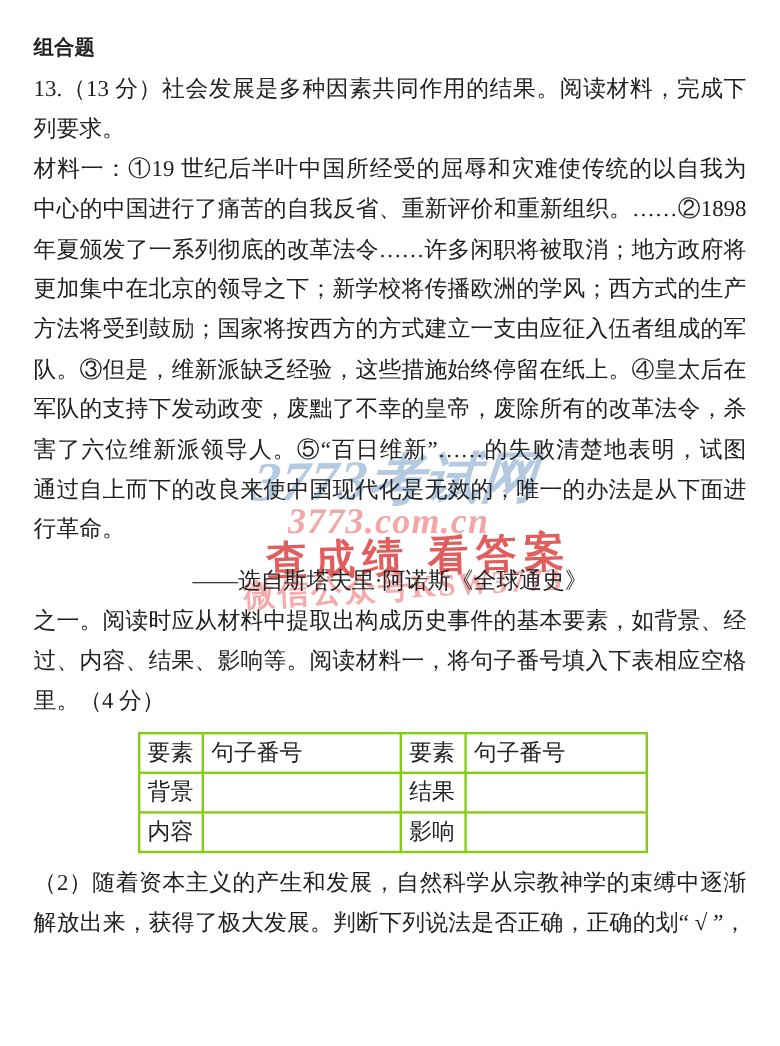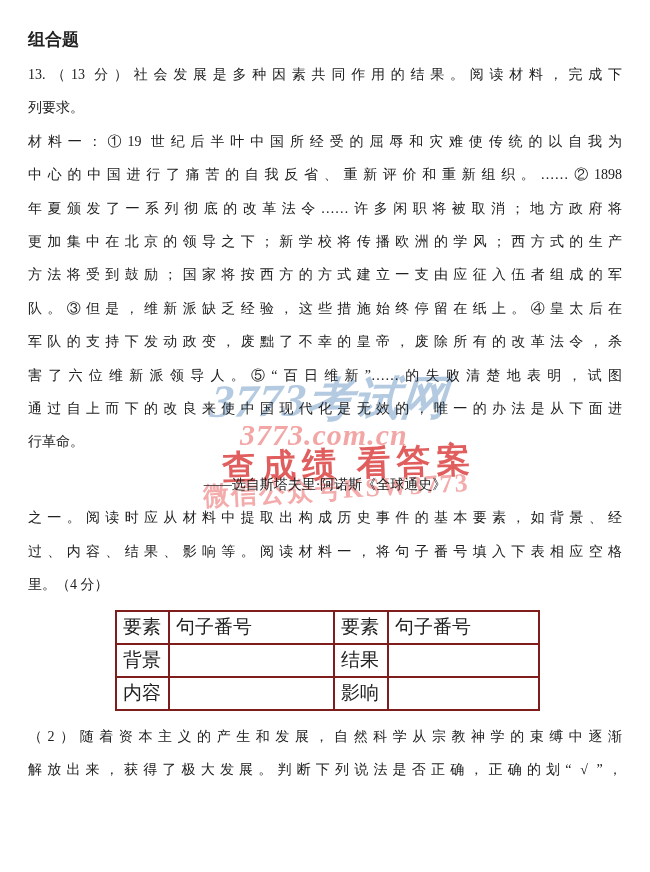--- a/index.html
+++ b/index.html
@@ -40,40 +40,40 @@
     transform: rotate(-3deg);
   }
 
   
   .content { position: relative; z-index: 1; padding: 22px 28px 0 28px; }
   .heading {
     font-size: 17px; font-weight: 700; line-height: 36px;
     font-family: "Liberation Sans", "DejaVu Sans", sans-serif;
   }
   .line {
-    font-size: 14px;
+    font-size: 19px;
     line-height: 33.4px;
     white-space: nowrap;
   }
   .line.full {
     text-align: justify;
     text-align-last: justify;
   }
   .citation {
     text-align: center;
     margin-top: 9px;
   }
   .ans-table {
     border-collapse: collapse;
     table-layout: fixed;
     width: 423px;
     margin: 8px 0 0 87px;
   }
   .ans-table td {
-    border: 2px solid #7f1d1d;
+    border: 2px solid #84cc16;
     font-size: 19px;
     padding: 0 6px;
     height: 31px;
     vertical-align: middle;
     overflow: hidden;
   }
   .q2-block { margin-top: 9px; }
 </style>
 </head>
 <body>

